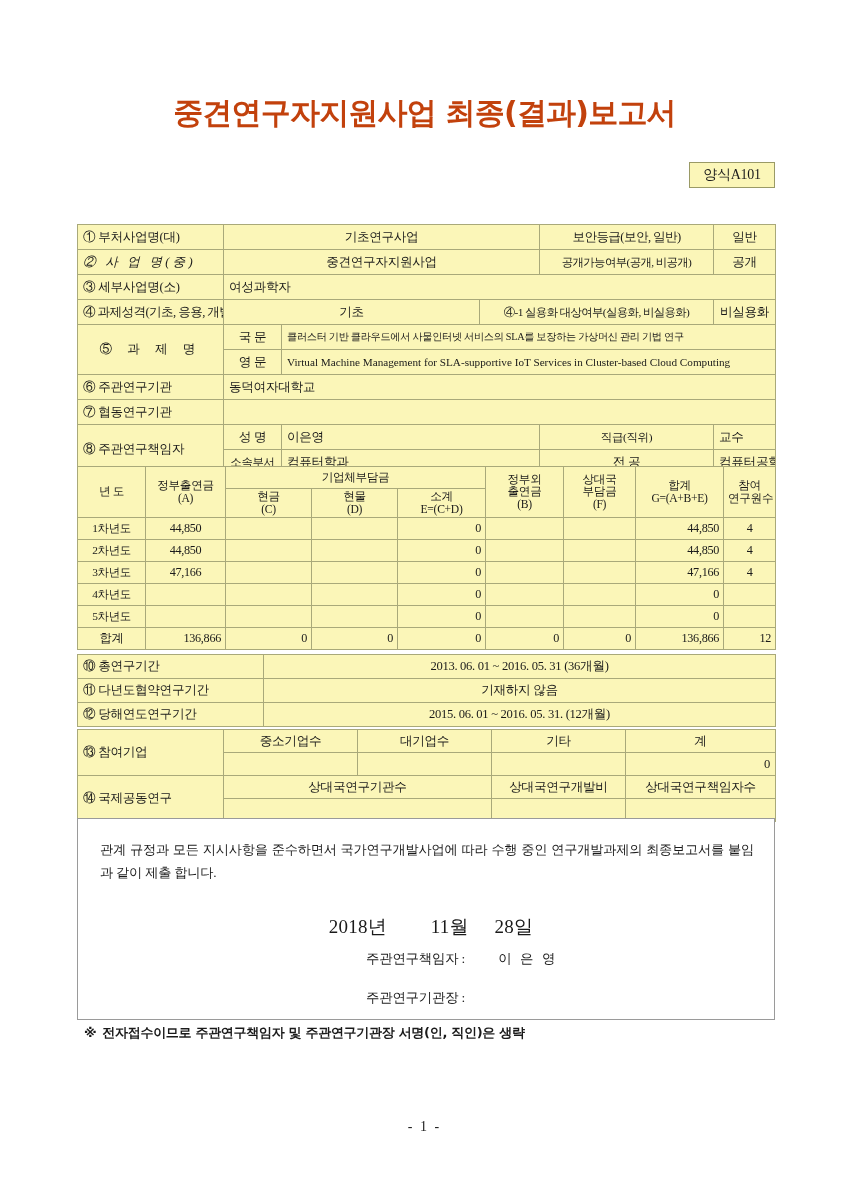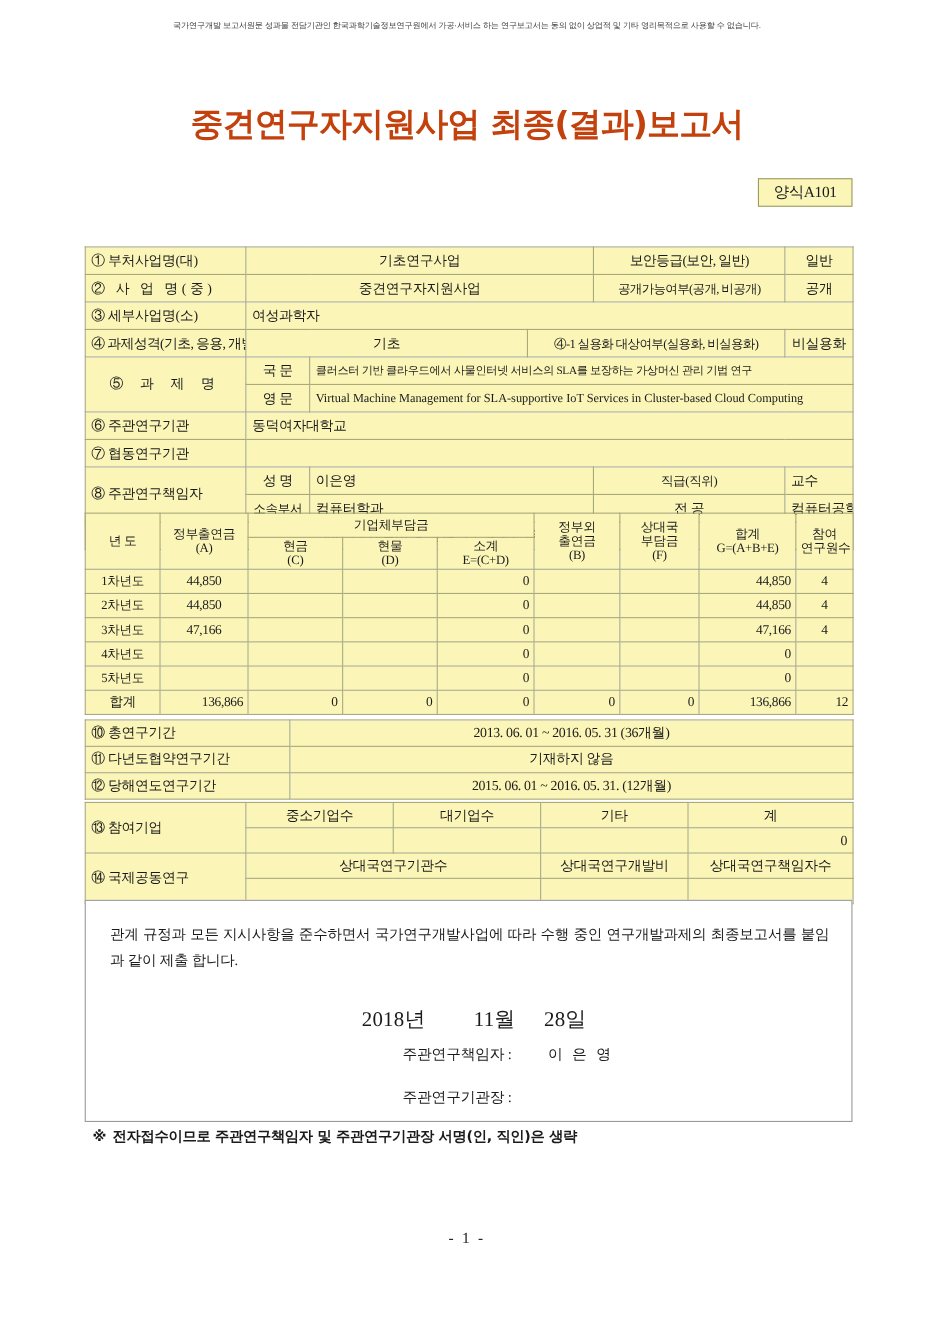--- a/index.html
+++ b/index.html
@@ -83,21 +83,21 @@
   td.l  { text-align: left; }
   td.r  { text-align: right; padding-right: 7px; }
   td.white { background: #ffffff; }
   td.peach { background: #fad6b8; }
   td.tight { letter-spacing: -0.6px; }
   td.sm { font-size: 11.4px; }
   td.xs { font-size: 10.2px; }
   td.eng { font-family: "Liberation Serif", serif; font-size: 11.2px; letter-spacing: 0; }
   td.thickbox { border: 1.6px solid #3c3c3c; background: #ffffff; }
 
-  .spaced { letter-spacing: 3.2px; }
+  .spaced { letter-spacing: 3.2px; font-style: italic; }
   .spaced2 { letter-spacing: 6px; }
 
   
   #table-main { left: 77px; top: 188px; width: 698px; margin-top: 36px; }
 
   
   #table-fund { left: 77px; top: 466px; width: 698px; font-size: 12.2px; }
   #table-fund td { height: 22px; padding: 1px 4px; }
   #table-fund td.hd { text-align: center; line-height: 1.12; font-size: 11.6px; }
 
@@ -172,21 +172,20 @@
     text-align: center;
     font-size: 14px;
     letter-spacing: 2px;
   }
 </style>
 </head>
 <body>
 
 <div class="page">
 
-  <div class="legal-notice">국가연구개발 보고서원문 성과물 전담기관인 한국과학기술정보연구원에서 가공·서비스 하는 연구보고서는 동의 없이 상업적 및 기타 영리목적으로 사용할 수 없습니다.</div>
 
   <div class="doc-title">중견연구자지원사업 최종(결과)보고서</div>
 
   <div class="form-badge">양식A101</div>
 
   <table class="grid" id="table-main">
     <colgroup>
       <col style="width:146px">
       <col style="width:58px">
       <col style="width:198px">

